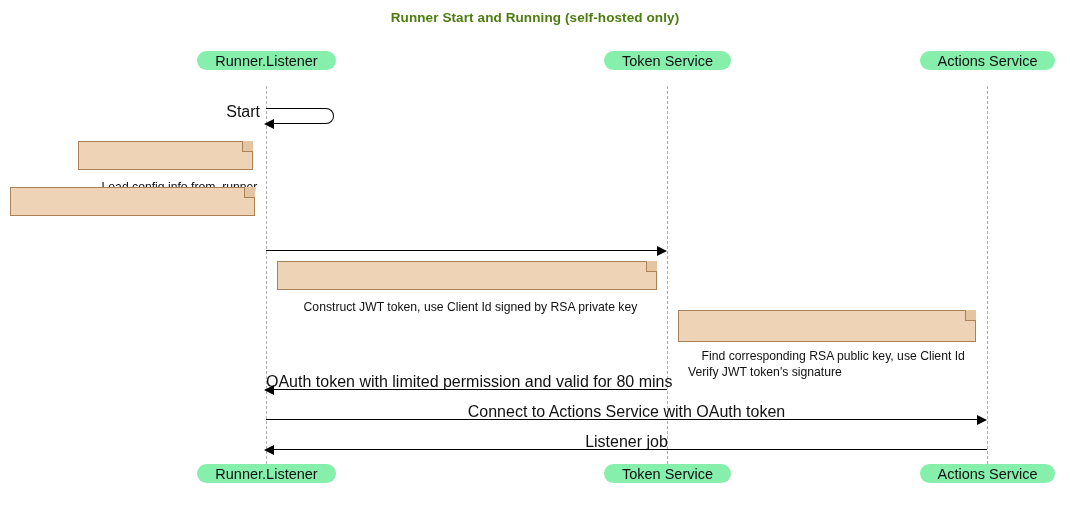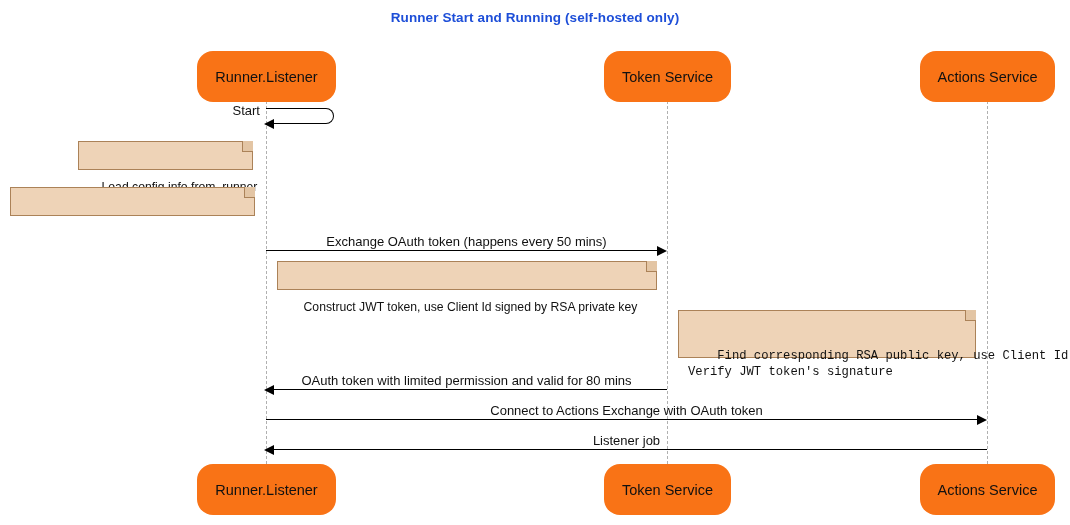--- a/index.html
+++ b/index.html
@@ -5,31 +5,31 @@
   html,body{margin:0;padding:0;}
   body{
     width:1070px;height:525px;background:#ffffff;
     font-family:"Liberation Sans",sans-serif;
     color:#111111;overflow:hidden;position:relative;
   }
   #canvas{position:absolute;left:0;top:0;width:1070px;height:525px;}
 
   .title{
     position:absolute;left:0;top:10px;width:1070px;text-align:center;
-    font-size:13.5px;font-weight:bold;color:#1d4ed8;letter-spacing:0.1px;
+    font-size:13.5px;font-weight:bold;color:#4d7c0f;letter-spacing:0.1px;
   }
 
   
   .lifeline{
     position:absolute;width:0;border-left:1px dashed #b0b0b0;
   }
 
   
   .participant{
-    position:absolute;height:51px;background:#f97316;
+    position:absolute;height:19px;background:#86efac;
     border-radius:16px;
     display:flex;align-items:center;justify-content:center;
     font-size:14.5px;color:#111;white-space:nowrap;
   }
 
   
   .note{
     position:absolute;background:#eed3b7;border:1px solid #ab8258;
     box-sizing:border-box;
     font-size:12.2px;color:#111;line-height:16px;
@@ -48,21 +48,21 @@
     position:absolute;width:0;height:0;
     border-top:5px solid transparent;border-bottom:5px solid transparent;
     border-left:10px solid #000;
   }
   .arrowL{
     position:absolute;width:0;height:0;
     border-top:5px solid transparent;border-bottom:5px solid transparent;
     border-right:10px solid #000;
   }
   .msglabel{
-    position:absolute;font-size:13px;color:#111;white-space:nowrap;
+    position:absolute;font-size:16px;color:#111;white-space:nowrap;
     text-align:center;
   }
   .selfloop{
     position:absolute;border:1.4px solid #000;border-left:none;
     border-top-right-radius:11px;border-bottom-right-radius:11px;
     box-sizing:border-box;
   }
 </style>
 </head>
 <body>
@@ -91,40 +91,39 @@
 
   <div class="note" style="left:78px;top:141px;width:175px;height:29px;">
     <span class="fold"></span>
     <span>Load config info from .runner</span>
   </div>
 
   <div class="note" style="left:10px;top:187px;width:245px;height:29px;">
     <span class="fold"></span>
   </div>
 
-  <div class="msglabel" style="left:266px;top:234px;width:401px;">Exchange OAuth token (happens every 50 mins)</div>
   <div class="msgline" style="left:266px;top:250px;width:393px;"></div>
   <div class="arrowR" style="left:657px;top:245.5px;"></div>
 
   <div class="note" style="left:277px;top:261px;width:380px;height:29px;padding-left:12px;">
     <span class="fold"></span>
     <span>Construct JWT token, use Client Id signed by RSA private key</span>
   </div>
 
-  <div class="note" style="left:678px;top:310px;width:298px;height:48px;font-family:Liberation Mono, monospace;">
+  <div class="note" style="left:678px;top:310px;width:298px;height:32px;">
     <span class="fold"></span>
     <span>Find corresponding RSA public key, use Client Id
 Verify JWT token's signature</span>
   </div>
 
   <div class="msglabel" style="left:266px;top:373px;width:401px;">OAuth token with limited permission and valid for 80 mins</div>
   <div class="msgline" style="left:274px;top:389px;width:393px;"></div>
   <div class="arrowL" style="left:264px;top:384.5px;"></div>
 
-  <div class="msglabel" style="left:266px;top:403px;width:721px;">Connect to Actions Exchange with OAuth token</div>
+  <div class="msglabel" style="left:266px;top:403px;width:721px;">Connect to Actions Service with OAuth token</div>
   <div class="msgline" style="left:266px;top:419px;width:713px;"></div>
   <div class="arrowR" style="left:977px;top:414.5px;"></div>
 
   <div class="msglabel" style="left:266px;top:433px;width:721px;">Listener job</div>
   <div class="msgline" style="left:274px;top:449px;width:713px;"></div>
   <div class="arrowL" style="left:264px;top:444.5px;"></div>
 
   <div class="participant" style="left:197px;top:464px;width:139px;">
     <span>Runner.Listener</span>
   </div>

